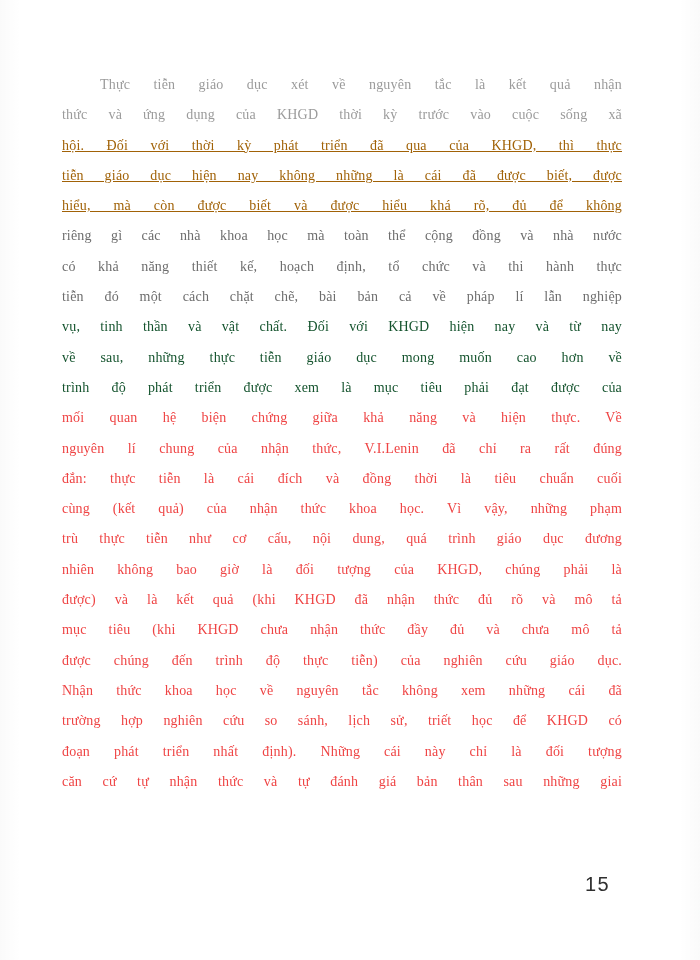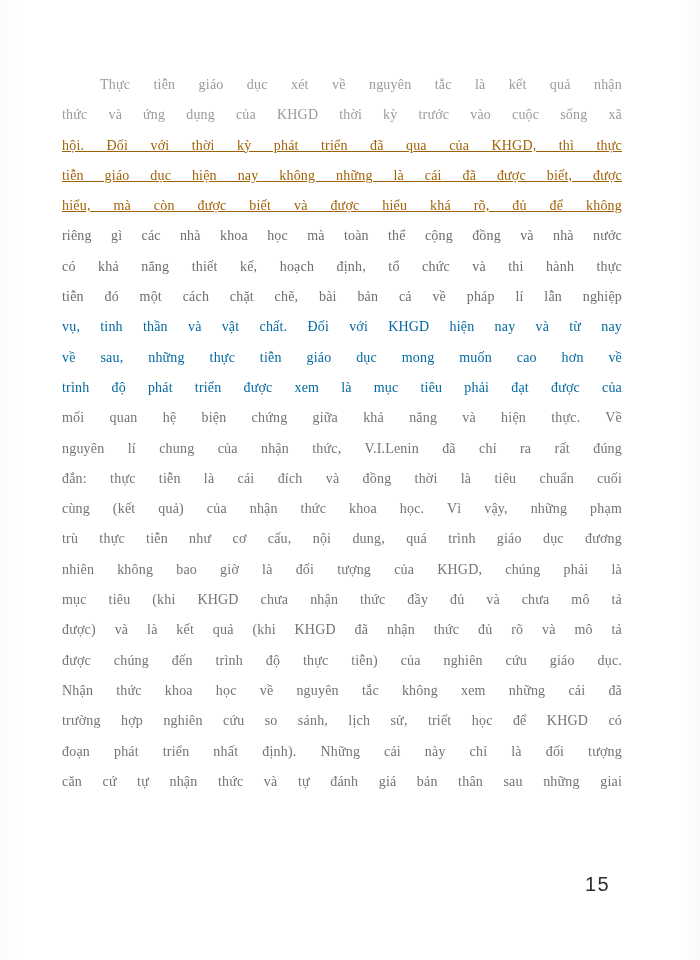--- a/index.html
+++ b/index.html
@@ -41,22 +41,22 @@
     white-space: nowrap;
     color: #3f3f3f;
   }
   .line:first-child {
     text-indent: 38px;
   }
   
   .f0 { color: #9b9b9b; filter: blur(0.45px); }
   .f1 { color: #a16207; filter: blur(0.35px); text-decoration: underline; }
   .f2 { color: #6d6d6d; filter: blur(0.25px); }
-  .f3 { color: #0369a1; filter: blur(0.15px); }
-  .f4 { color: #737373; }
+  .f3 { color: #14532d; filter: blur(0.15px); }
+  .f4 { color: #ef4444; }
   .page-number {
     position: absolute;
     left: 585px;
     top: 873px;
     font-family: "Liberation Sans", "DejaVu Sans", sans-serif;
     font-size: 20px;
     letter-spacing: 1.5px;
     color: #2f2f2f;
   }
 </style>
@@ -76,22 +76,22 @@
     <div class="line f2">tiễn đó một cách chặt chẽ, bài bản cả về pháp lí lẫn nghiệp</div>
     <div class="line f3">vụ, tinh thần và vật chất. Đối với KHGD hiện nay và từ nay</div>
     <div class="line f3">về sau, những thực tiễn giáo dục mong muốn cao hơn về</div>
     <div class="line f3">trình độ phát triển được xem là mục tiêu phải đạt được của</div>
     <div class="line f4">mối quan hệ biện chứng giữa khả năng và hiện thực. Về</div>
     <div class="line f4">nguyên lí chung của nhận thức, V.I.Lenin đã chỉ ra rất đúng</div>
     <div class="line f4">đắn: thực tiễn là cái đích và đồng thời là tiêu chuẩn cuối</div>
     <div class="line f4">cùng (kết quả) của nhận thức khoa học. Vì vậy, những phạm</div>
     <div class="line f4">trù thực tiễn như cơ cấu, nội dung, quá trình giáo dục đương</div>
     <div class="line f4">nhiên không bao giờ là đối tượng của KHGD, chúng phải là</div>
+    <div class="line f4">được) và là kết quả (khi KHGD đã nhận thức đủ rõ và mô tả</div>
     <div class="line f4">mục tiêu (khi KHGD chưa nhận thức đầy đủ và chưa mô tả</div>
-    <div class="line f4">được) và là kết quả (khi KHGD đã nhận thức đủ rõ và mô tả</div>
     <div class="line f4">được chúng đến trình độ thực tiễn) của nghiên cứu giáo dục.</div>
     <div class="line f4">Nhận thức khoa học về nguyên tắc không xem những cái đã</div>
     <div class="line f4">trường hợp nghiên cứu so sánh, lịch sử, triết học để KHGD có</div>
     <div class="line f4">đoạn phát triển nhất định). Những cái này chỉ là đối tượng</div>
     <div class="line f4">căn cứ tự nhận thức và tự đánh giá bản thân sau những giai</div>
   </div>
 
 <div class="page-number">15</div>
 
 </body></html>

